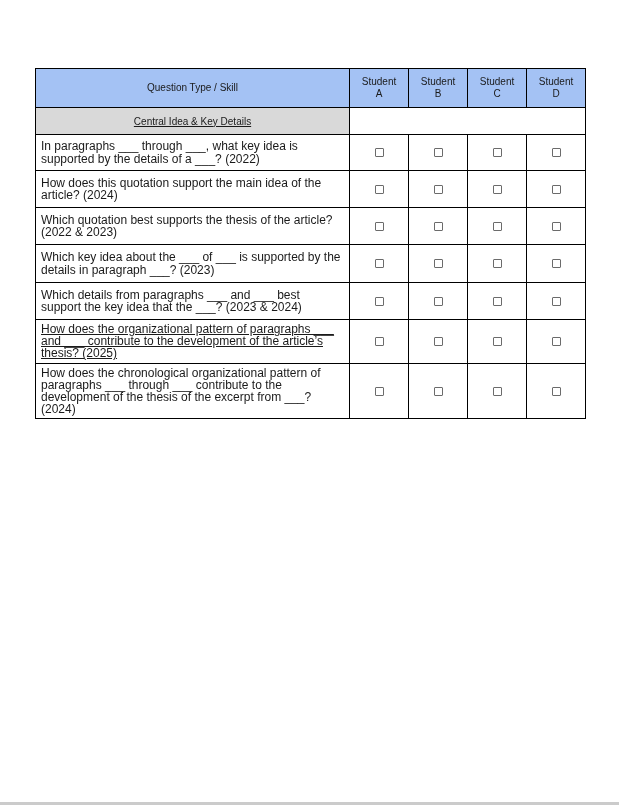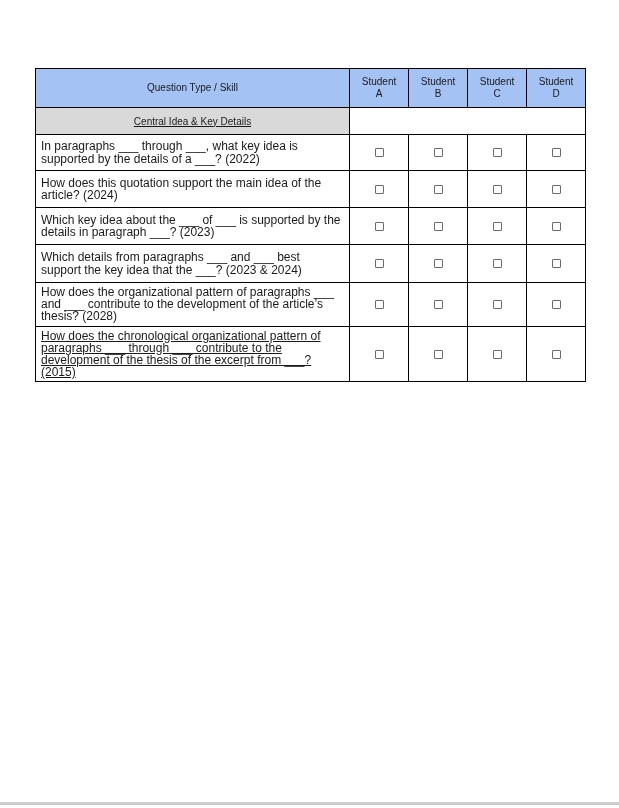--- a/index.html
+++ b/index.html
@@ -160,20 +160,35 @@
             <div class="checkbox"></div>
           </td>
           <td class="cb-cell">
             <div class="checkbox"></div>
           </td>
           <td class="cb-cell">
             <div class="checkbox"></div>
           </td>
         </tr>
         <tr>
+          <td class="q">Which quotation best supports the thesis of the article? (2022 &amp; 2023)</td>
+          <td class="cb-cell">
+            <div class="checkbox"></div>
+          </td>
+          <td class="cb-cell">
+            <div class="checkbox"></div>
+          </td>
+          <td class="cb-cell">
+            <div class="checkbox"></div>
+          </td>
+          <td class="cb-cell">
+            <div class="checkbox"></div>
+          </td>
+        </tr>
+        <tr>
           <td class="q">Which key idea about the ___ of ___ is supported by the details in paragraph ___? (2023)</td>
           <td class="cb-cell">
             <div class="checkbox"></div>
           </td>
           <td class="cb-cell">
             <div class="checkbox"></div>
           </td>
           <td class="cb-cell">
             <div class="checkbox"></div>
           </td>
@@ -190,36 +205,36 @@
             <div class="checkbox"></div>
           </td>
           <td class="cb-cell">
             <div class="checkbox"></div>
           </td>
           <td class="cb-cell">
             <div class="checkbox"></div>
           </td>
         </tr>
         <tr>
-          <td class="q">How does the organizational pattern of paragraphs ___ and ___ contribute to the development of the article’s thesis? (2028)</td>
-          <td class="cb-cell">
-            <div class="checkbox"></div>
-          </td>
-          <td class="cb-cell">
-            <div class="checkbox"></div>
-          </td>
-          <td class="cb-cell">
-            <div class="checkbox"></div>
-          </td>
-          <td class="cb-cell">
-            <div class="checkbox"></div>
-          </td>
-        </tr>
-        <tr>
-          <td class="q">How does the chronological organizational pattern of paragraphs ___ through ___ contribute to the development of the thesis of the excerpt from ___? (2015)</td>
+          <td class="q">How does the organizational pattern of paragraphs ___ and ___ contribute to the development of the article’s thesis? (2025)</td>
+          <td class="cb-cell">
+            <div class="checkbox"></div>
+          </td>
+          <td class="cb-cell">
+            <div class="checkbox"></div>
+          </td>
+          <td class="cb-cell">
+            <div class="checkbox"></div>
+          </td>
+          <td class="cb-cell">
+            <div class="checkbox"></div>
+          </td>
+        </tr>
+        <tr>
+          <td class="q">How does the chronological organizational pattern of paragraphs ___ through ___ contribute to the development of the thesis of the excerpt from ___? (2024)</td>
           <td class="cb-cell">
             <div class="checkbox"></div>
           </td>
           <td class="cb-cell">
             <div class="checkbox"></div>
           </td>
           <td class="cb-cell">
             <div class="checkbox"></div>
           </td>
           <td class="cb-cell">

